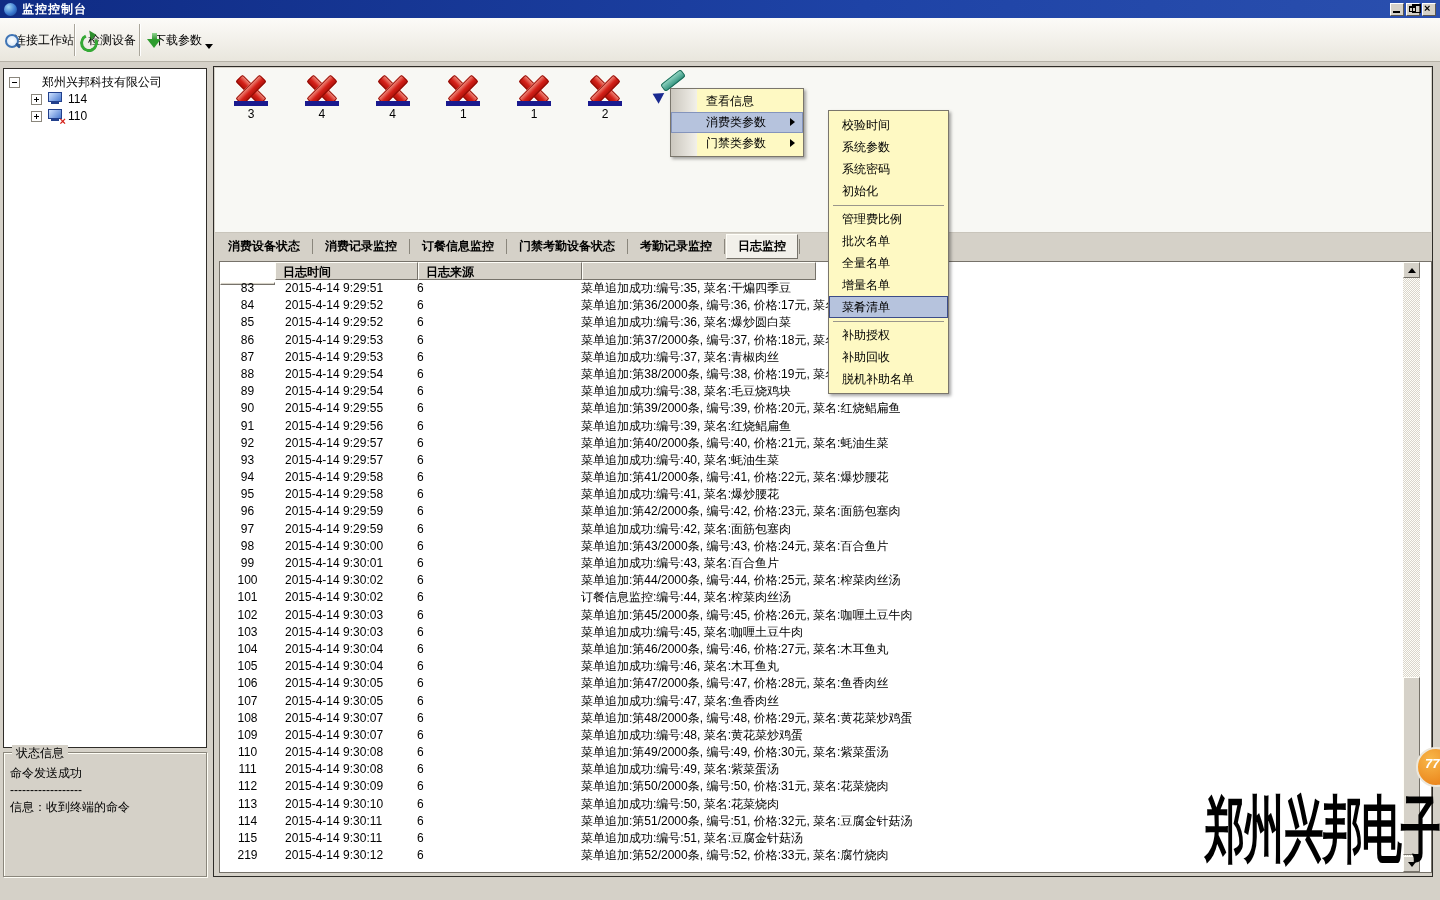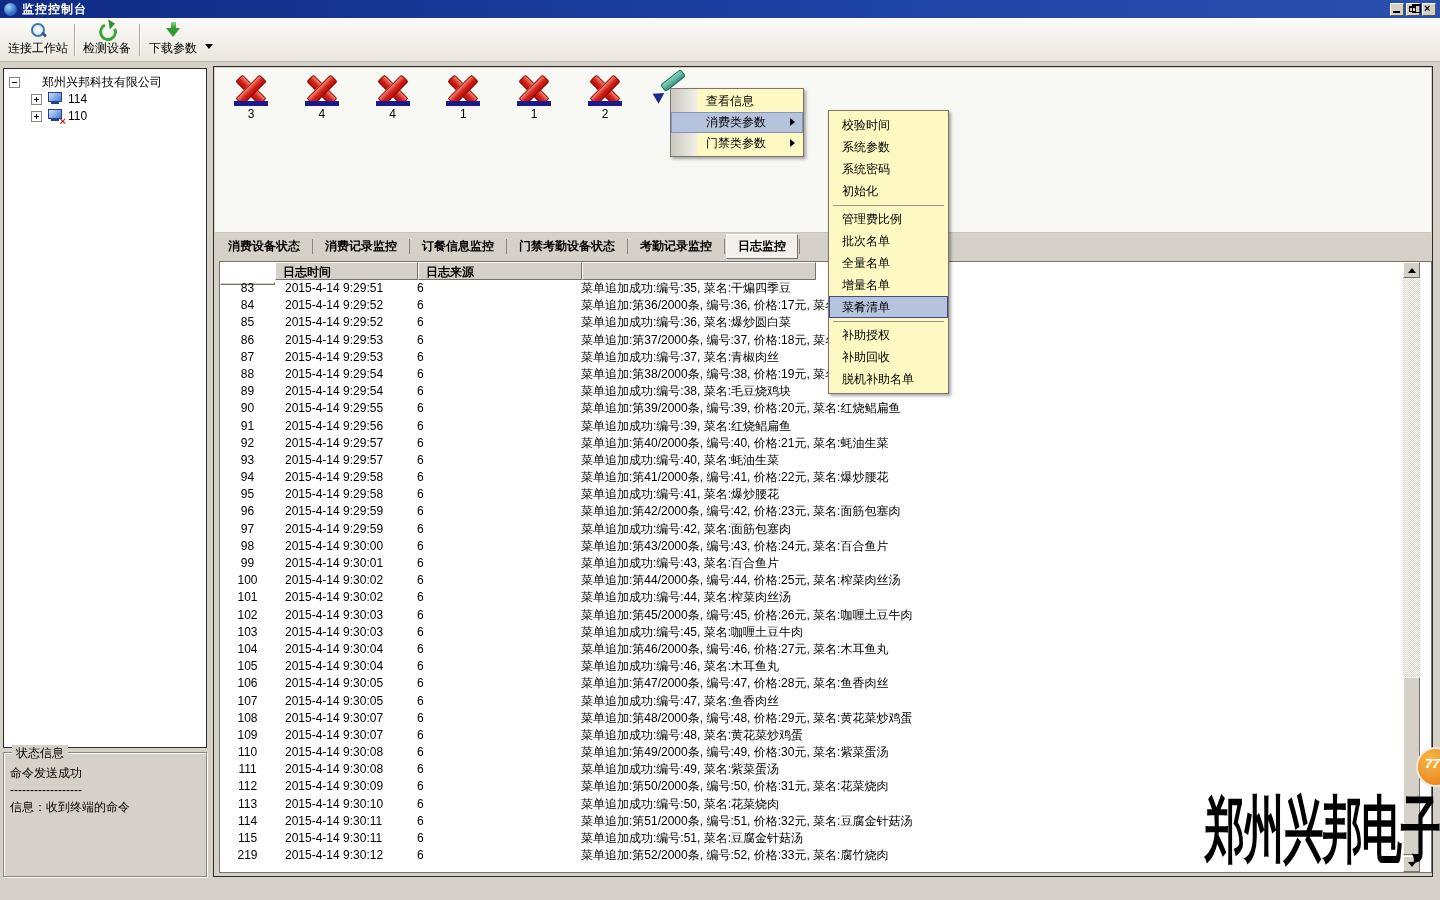--- a/index.html
+++ b/index.html
@@ -23,21 +23,21 @@
   .glyph-min { position:absolute; left:2px; bottom:2px; width:7px; height:2px; background:#000; }
   .glyph-restore { position:absolute; left:2px; top:2px; width:7px; height:6px;
     border:1px solid #000; border-top-width:2px; background:#d5d1c8; }
   .glyph-restore:before { content:""; position:absolute; left:2px; top:-4px; width:7px; height:6px;
     border:1px solid #000; border-top-width:2px; }
   .glyph-close { position:absolute; left:1px; top:-2px; font-weight:bold; font-size:11px; }
 
   
   #toolbar { position:absolute; left:0; top:18px; width:1440px; height:44px;
     background:linear-gradient(#fcfbf8,#e9e6dd); border-bottom:1px solid #b5b1a6; }
-  .tbtn { position:absolute; top:2px; height:40px; display:flex; flex-direction:column;
+  .tbtn { position:absolute; top:2px; height:40px; display:flex; flex-direction:row;
     align-items:center; justify-content:flex-start; cursor:default; }
   .tbtn .ticon { height:18px; margin-top:1px; position:relative; width:20px; }
   .tbtn .tlabel { margin-top:1px; white-space:nowrap; }
   .tsep { position:absolute; top:6px; width:2px; height:32px;
     border-left:1px solid #aaa69b; border-right:1px solid #fff; }
   
   .magnifier-icon:before { content:""; position:absolute; left:3px; top:2px; width:10px; height:10px;
     border:2px solid #3f74b5; border-radius:50%; background:radial-gradient(#fff,#cfe2f5); }
   .magnifier-icon:after { content:""; position:absolute; left:13px; top:12px; width:6px; height:3px;
     background:#2d5a94; transform:rotate(45deg); border-radius:2px; }
@@ -428,21 +428,21 @@
             <div class="c0">100</div>
             <div class="c1">2015-4-14 9:30:02</div>
             <div class="c2">6</div>
             <div class="c3">菜单追加:第44/2000条, 编号:44, 价格:25元, 菜名:榨菜肉丝汤</div>
             <div class="c4"></div>
           </div>
           <div class="lrow">
             <div class="c0">101</div>
             <div class="c1">2015-4-14 9:30:02</div>
             <div class="c2">6</div>
-            <div class="c3">菜单追加成功:编号:44, 菜名:榨菜肉丝汤</div>
+            <div class="c3">订餐信息监控:编号:44, 菜名:榨菜肉丝汤</div>
             <div class="c4"></div>
           </div>
           <div class="lrow">
             <div class="c0">102</div>
             <div class="c1">2015-4-14 9:30:03</div>
             <div class="c2">6</div>
             <div class="c3">菜单追加:第45/2000条, 编号:45, 价格:26元, 菜名:咖喱土豆牛肉</div>
             <div class="c4"></div>
           </div>
           <div class="lrow">

